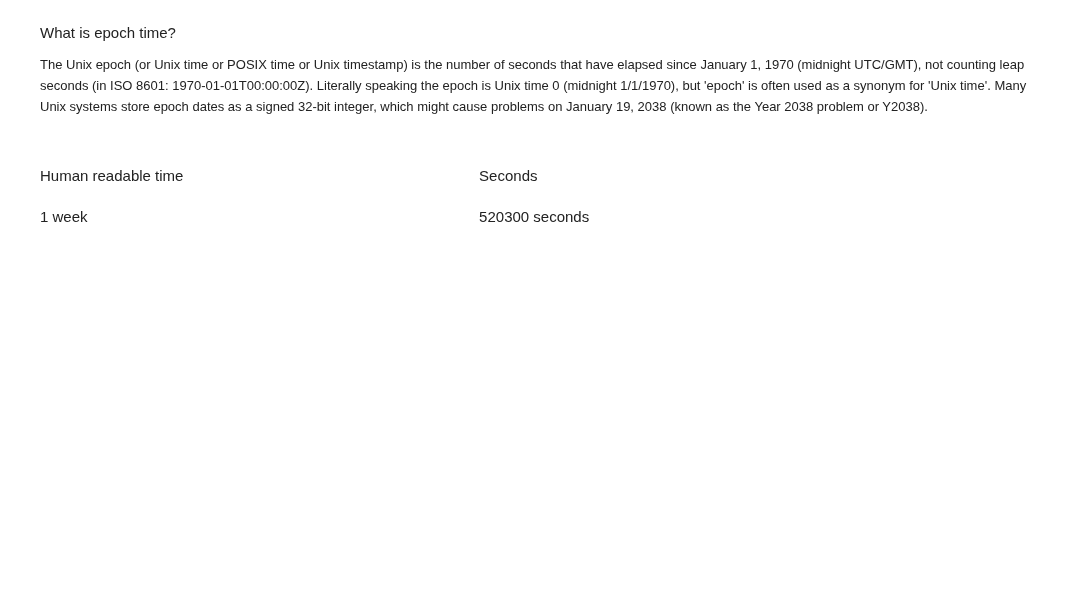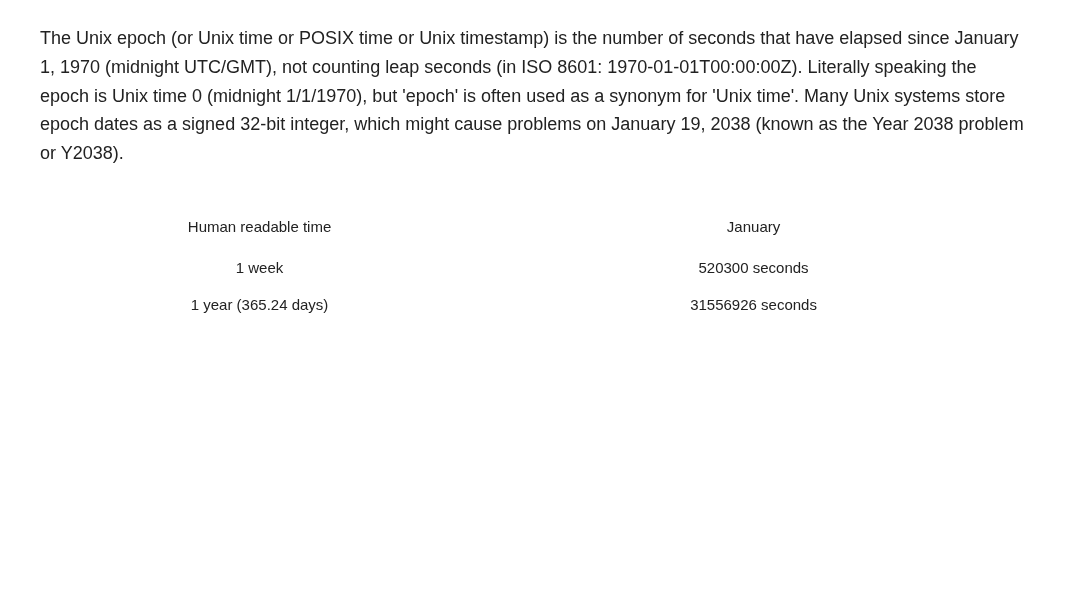--- a/index.html
+++ b/index.html
@@ -23,36 +23,36 @@
     }
 
     .section-title {
       font-size: 15px;
       font-weight: normal;
       margin-bottom: 14px;
       color: #222;
     }
 
     .description {
-      font-size: 18px;
+      font-size: 13px;
       line-height: 1.6;
       color: #222;
       margin-bottom: 40px;
     }
 
     .time-table {
       width: 100%;
       border-collapse: collapse;
       margin-top: 10px;
     }
 
     .time-table th,
     .time-table td {
       padding: 10px 0;
-      text-align: center;
+      text-align: left;
       font-weight: normal;
       font-size: 15px;
       color: #222;
       vertical-align: top;
     }
 
     .time-table th {
       padding-bottom: 14px;
     }
 
@@ -64,35 +64,32 @@
     .time-table th:last-child,
     .time-table td:last-child {
       width: 300px;
     }
   </style>
 </head>
 <body>
 
 <div class="page-container">
 
+  <p class="section-title">What is epoch time?</p>
 
   <p class="description">The Unix epoch (or Unix time or POSIX time or Unix timestamp) is the number of seconds that have elapsed since January 1, 1970 (midnight UTC/GMT), not counting leap seconds (in ISO 8601: 1970-01-01T00:00:00Z). Literally speaking the epoch is Unix time 0 (midnight 1/1/1970), but 'epoch' is often used as a synonym for 'Unix time'. Many Unix systems store epoch dates as a signed 32-bit integer, which might cause problems on January 19, 2038 (known as the Year 2038 problem or Y2038).</p>
 
   <table class="time-table">
     <thead>
       <tr>
         <th>Human readable time</th>
-        <th>January</th>
+        <th>Seconds</th>
       </tr>
     </thead>
     <tbody id="table-body">
         <tr>
           <td>1 week</td>
           <td>520300 seconds</td>
         </tr>
-        <tr>
-          <td>1 year (365.24 days)</td>
-          <td>31556926 seconds</td>
-        </tr>
       </tbody>
   </table>
 
 </div>
 
 </body></html>

